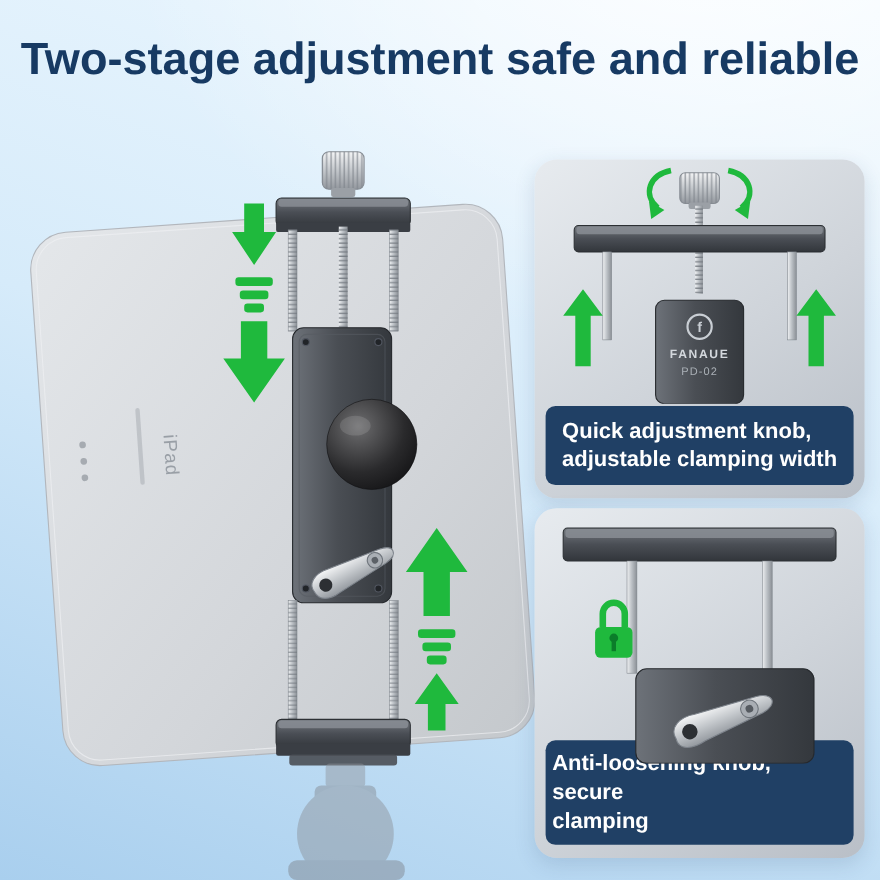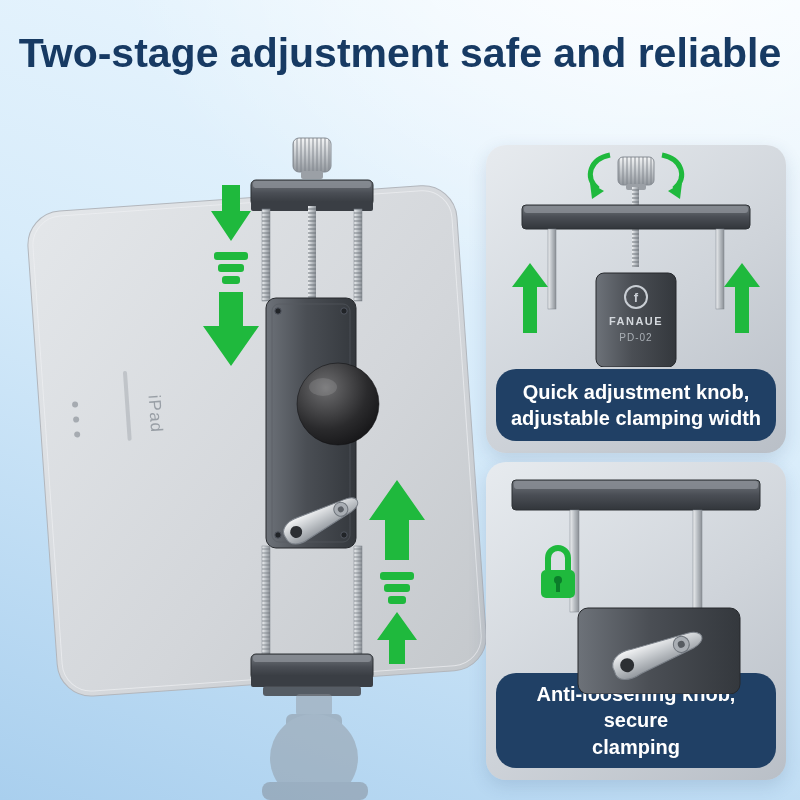--- a/index.html
+++ b/index.html
@@ -21,23 +21,23 @@
     box-shadow:0 6px 18px rgba(40,70,110,.15);
     display:flex;flex-direction:column;
   }
   .card1{top:145px;height:308px;}
   .card2{top:462px;height:318px;}
   .card-art{position:relative;width:100%;}
   .card1 .card-art{height:222px;}
   .card2 .card-art{height:232px;}
   .card-art svg{position:absolute;left:0;top:0;}
   .banner{
-    margin:2px 10px 12px;border-radius:20px;background:#204065;
+    margin:2px 10px 12px;border-radius:9px;background:#204065;
     color:#ffffff;font-size:20px;font-weight:600;line-height:1.32;
-    display:flex;align-items:center;justify-content:center;text-align:center;
+    display:flex;align-items:center;justify-content:center;text-align:left;
     white-space:pre-line;flex:1;padding:8px 6px;
   }
 </style>
 </head>
 <body>
 
 <div class="page">
 
   <h1 class="title">Two-stage adjustment safe and reliable</h1>
 

